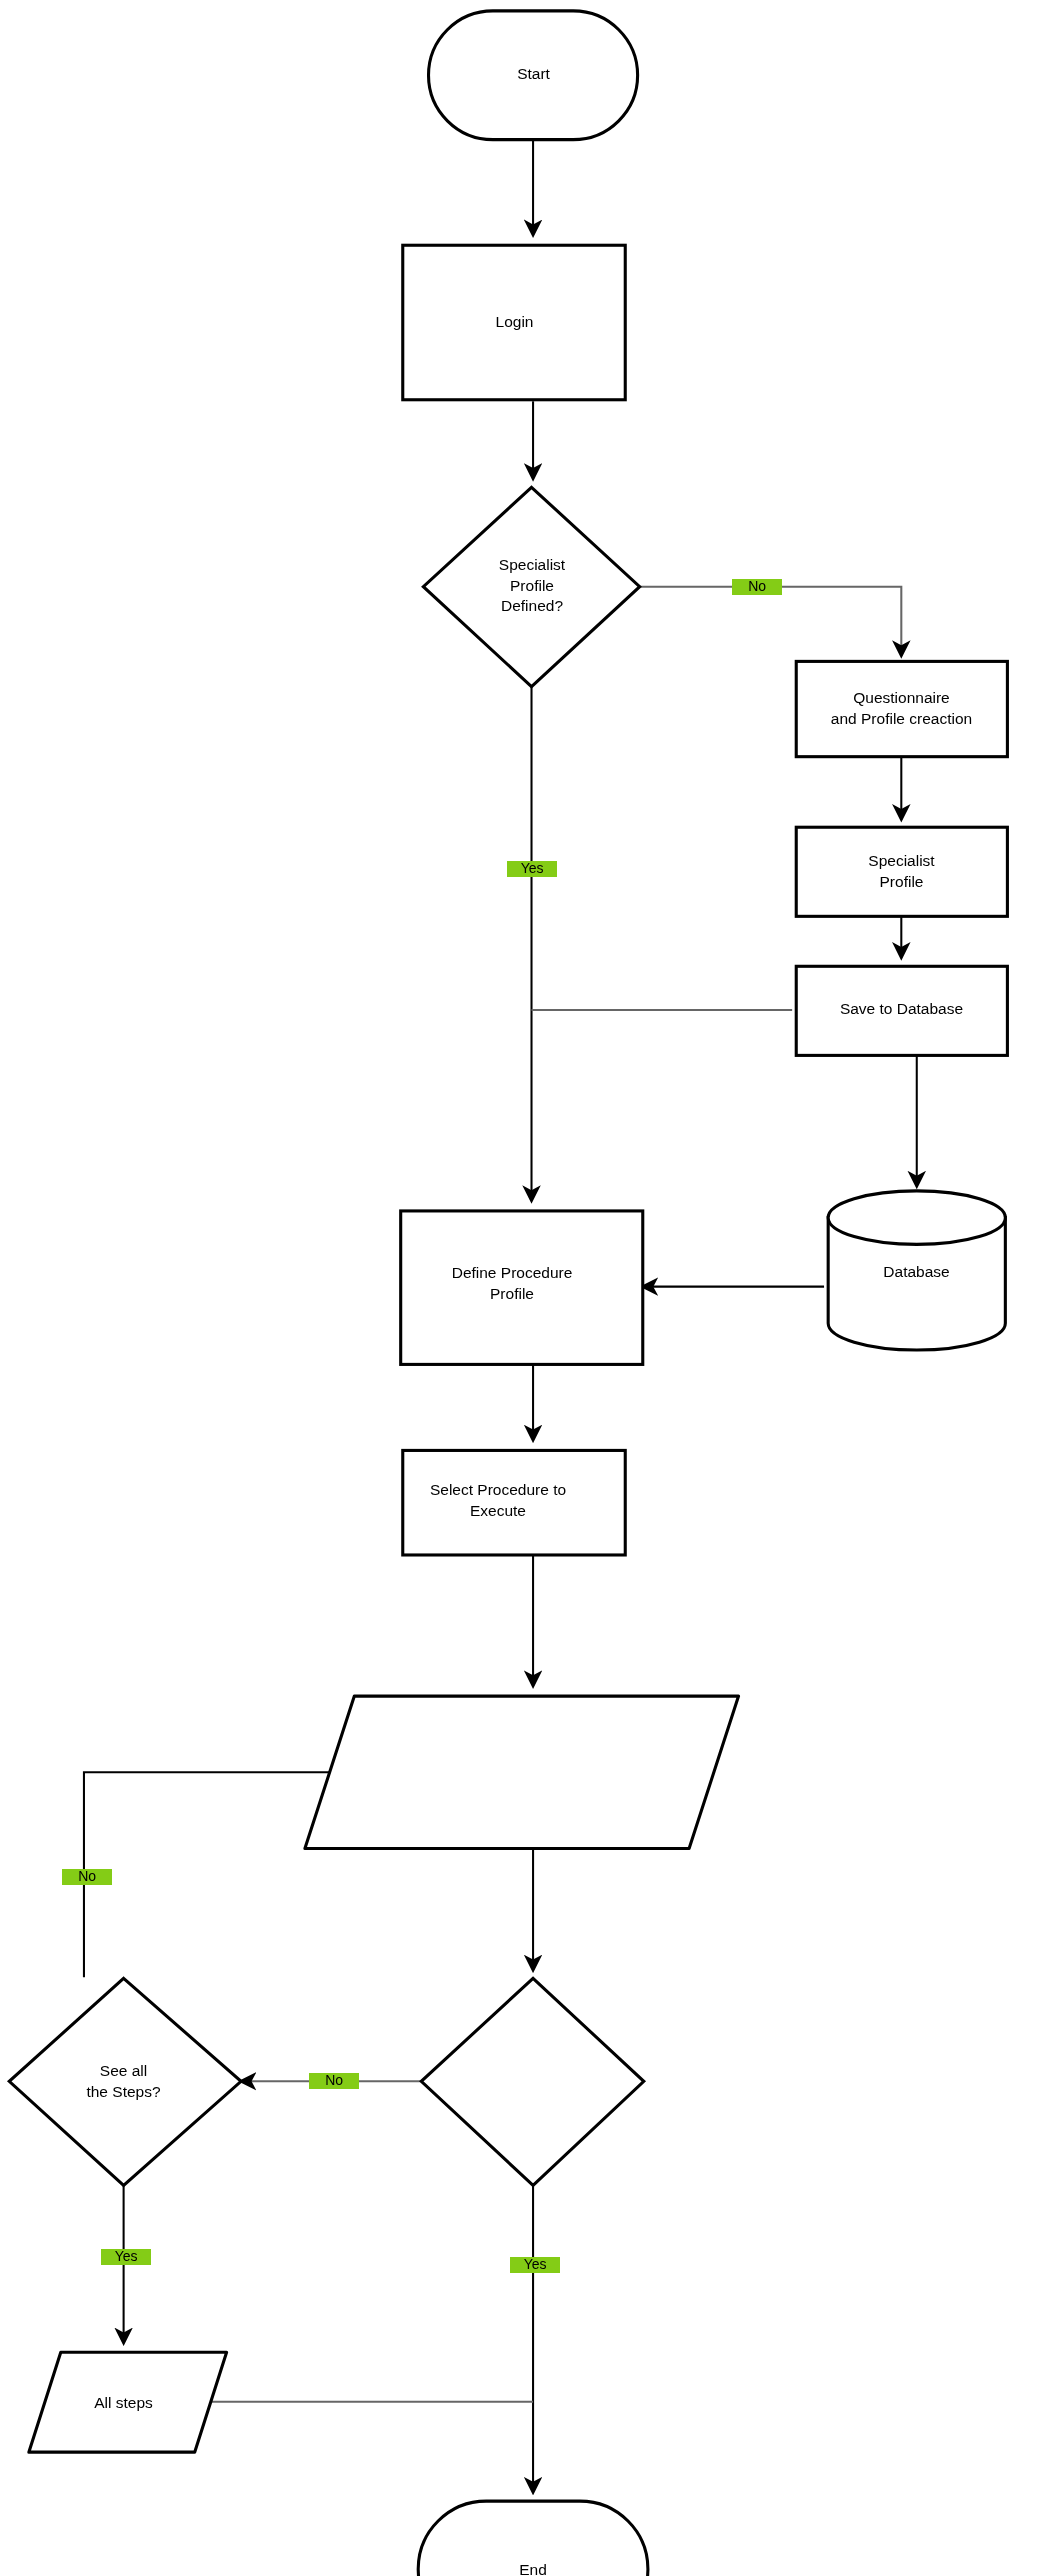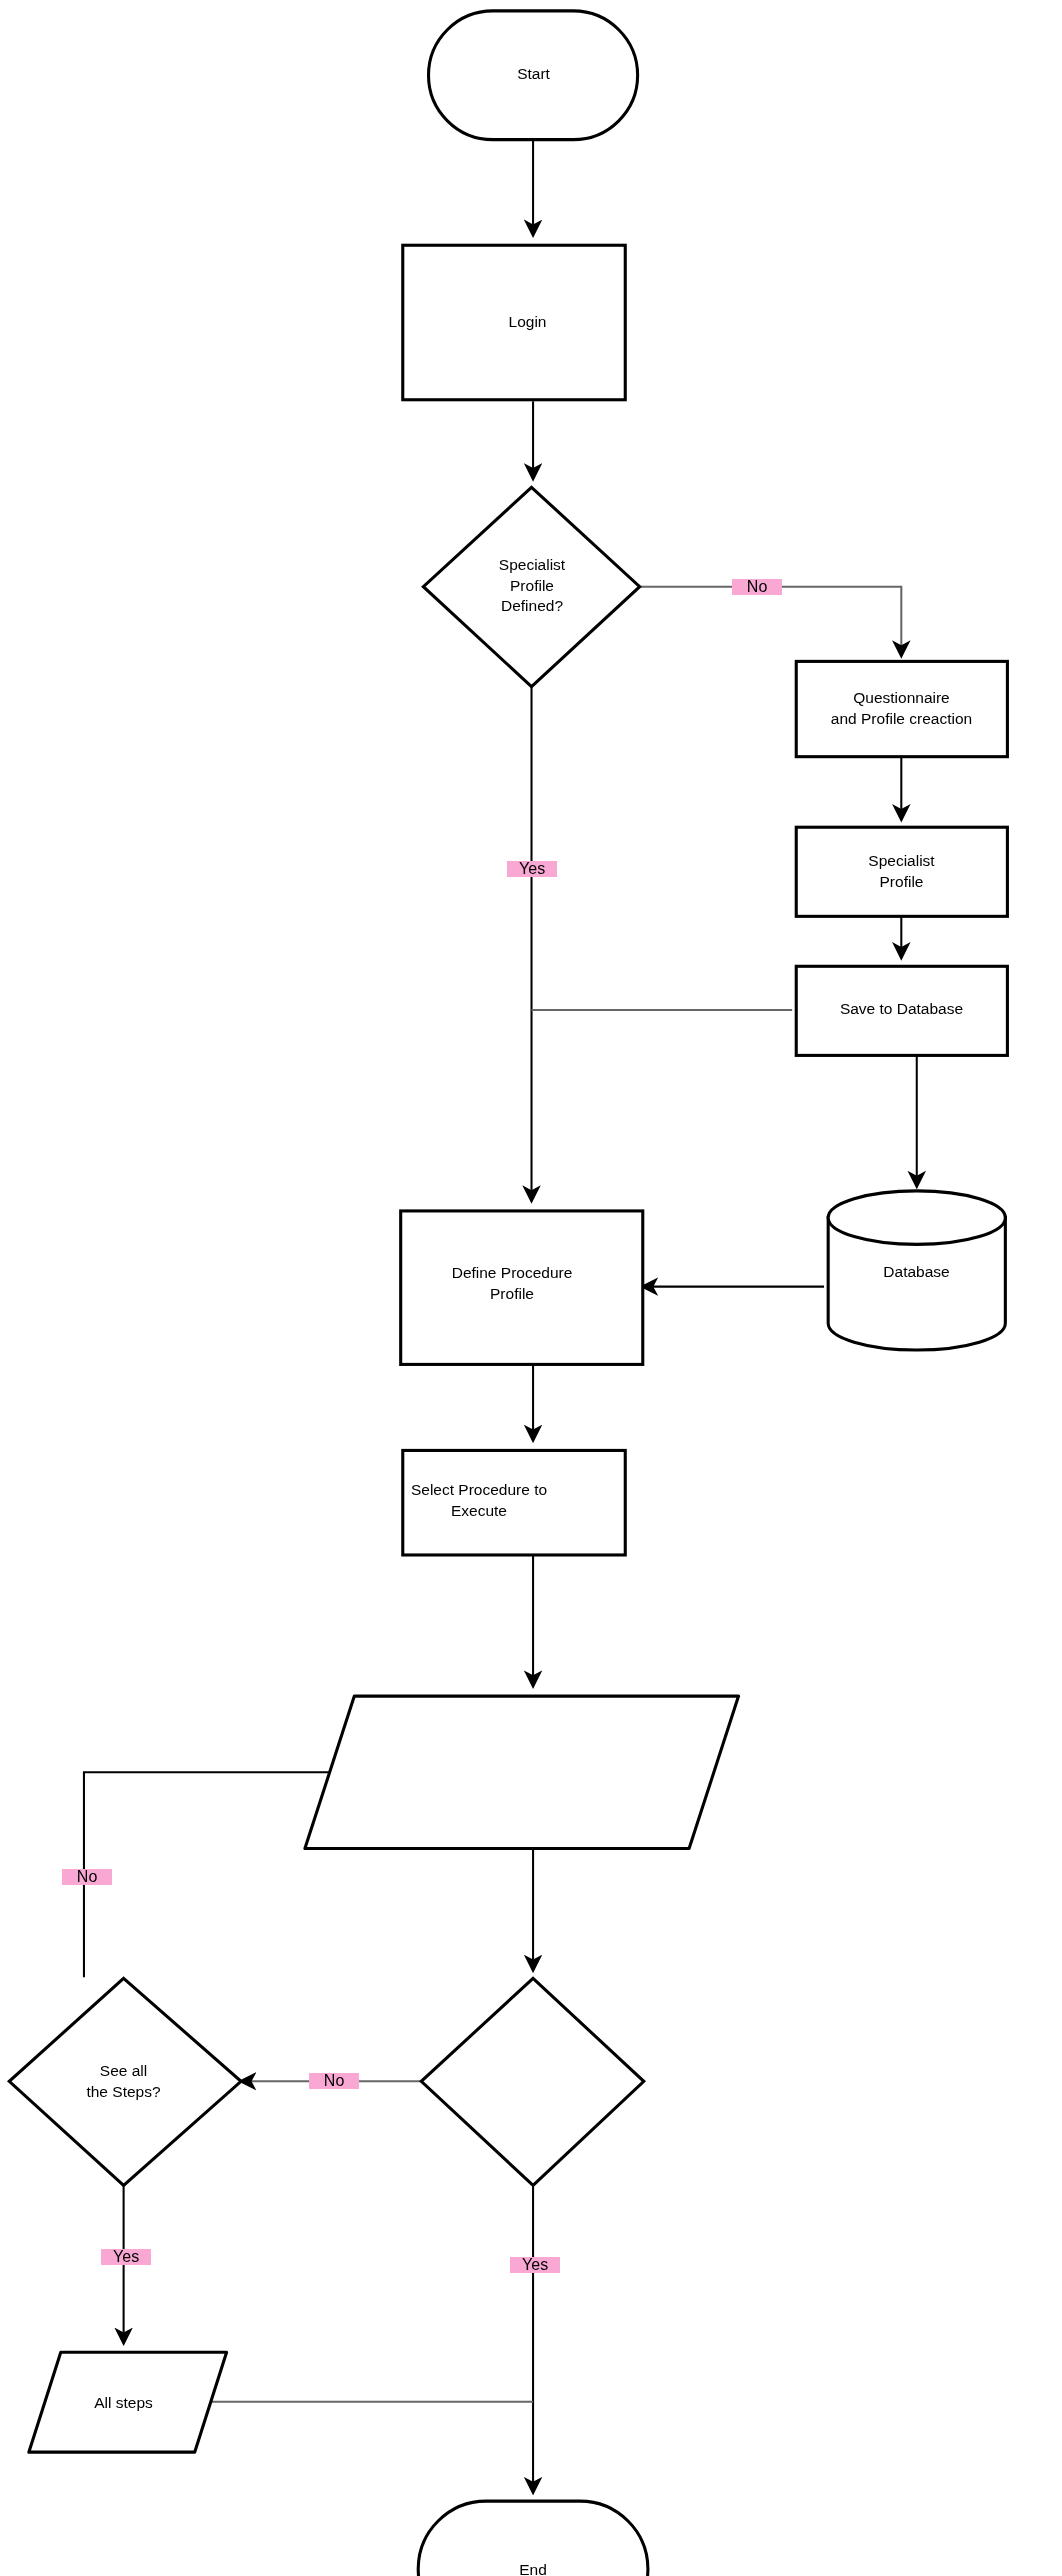--- a/index.html
+++ b/index.html
@@ -14,23 +14,23 @@
     font-size:15.5px;
     line-height:20.6px;
     white-space:pre-line;
     pointer-events:none;
   }
   .edgelabel{
     position:absolute;
     text-align:center;
     color:#000000;
     font-family:"Liberation Sans",sans-serif;
-    font-size:16px;
+    font-size:14px;
     line-height:15.5px;
-    background:#f9a8d4;
+    background:#84cc16;
     padding:0 2.1px;
     pointer-events:none;
   }
 </style>
 </head>
 <body>
 
 <div id="canvas">
 
   <svg id="flow" viewBox="0 0 2062 5141" xmlns="http://www.w3.org/2000/svg">
@@ -110,40 +110,40 @@
 
     <polygon points="240,3840 468,4040 240,4242 18,4040" fill="#ffffff" stroke="#000000" stroke-width="6"></polygon>
 
     <polygon points="118,4566 440,4566 378,4760 56,4760" fill="#ffffff" stroke="#000000" stroke-width="6" stroke-linejoin="round"></polygon>
 
     <rect x="812" y="4855" width="446" height="265" rx="132" ry="132" fill="#ffffff" stroke="#000000" stroke-width="6"></rect>
   </svg>
 
   <div class="nodelabel" style="left:429px; top:64px; width:209px;">Start</div>
 
-  <div class="nodelabel" style="left:416px; top:312px; width:223px;">Login</div>
+  <div class="nodelabel" style="left:403px; top:312px; width:223px;">Login</div>
 
   <div class="nodelabel" style="left:429px; top:555px; width:206px;">Specialist
 Profile
 Defined?</div>
 
   <div class="nodelabel" style="left:796px; top:688px; width:211px;">Questionnaire
 and Profile creaction</div>
 
   <div class="nodelabel" style="left:796px; top:851px; width:211px;">Specialist
 Profile</div>
 
   <div class="nodelabel" style="left:796px; top:999px; width:211px;">Save to Database</div>
 
   <div class="nodelabel" style="left:828px; top:1262px; width:177px;">Database</div>
 
   <div class="nodelabel" style="left:401px; top:1263px; width:222px;">Define Procedure
 Profile</div>
 
-  <div class="nodelabel" style="left:388px; top:1480px; width:182px;">Select Procedure to
+  <div class="nodelabel" style="left:407px; top:1480px; width:182px;">Select Procedure to
 Execute</div>
 
 
 
   <div class="nodelabel" style="left:28px; top:2061px; width:191px;">See all
 the Steps?</div>
 
   <div class="nodelabel" style="left:41px; top:2393px; width:165px;">All steps</div>
 
   <div class="nodelabel" style="left:418px; top:2560px; width:230px;">End</div>

